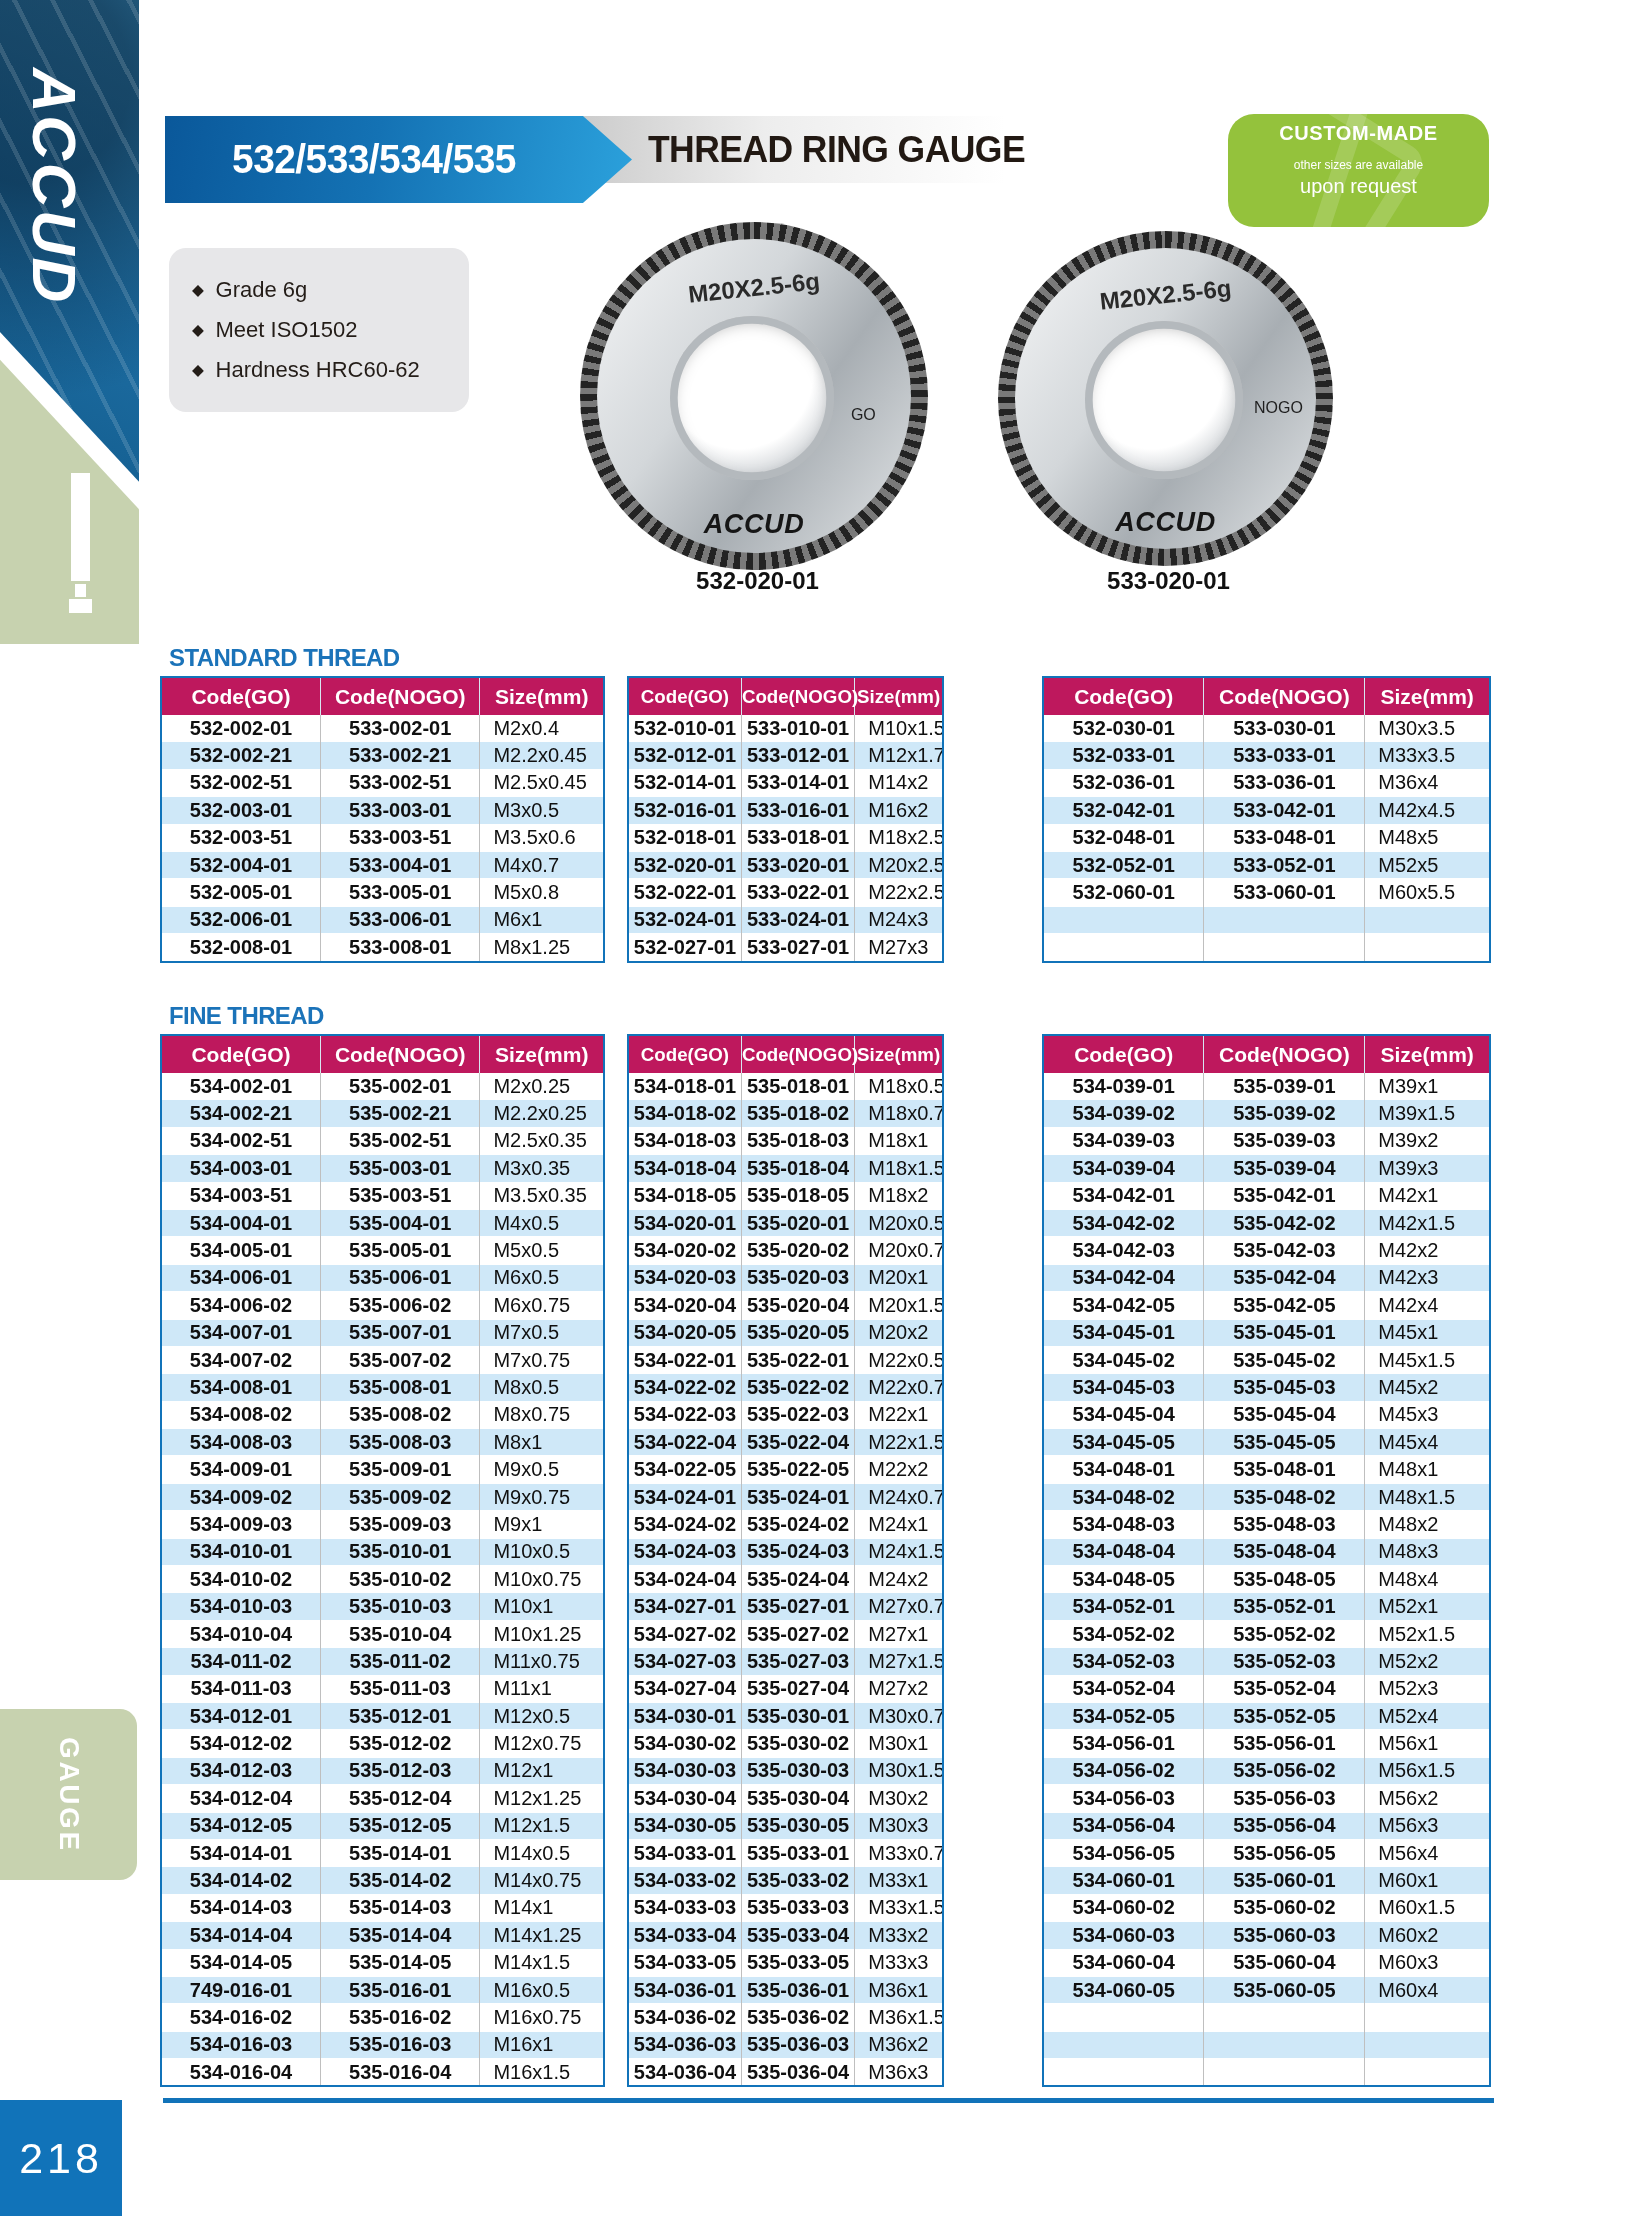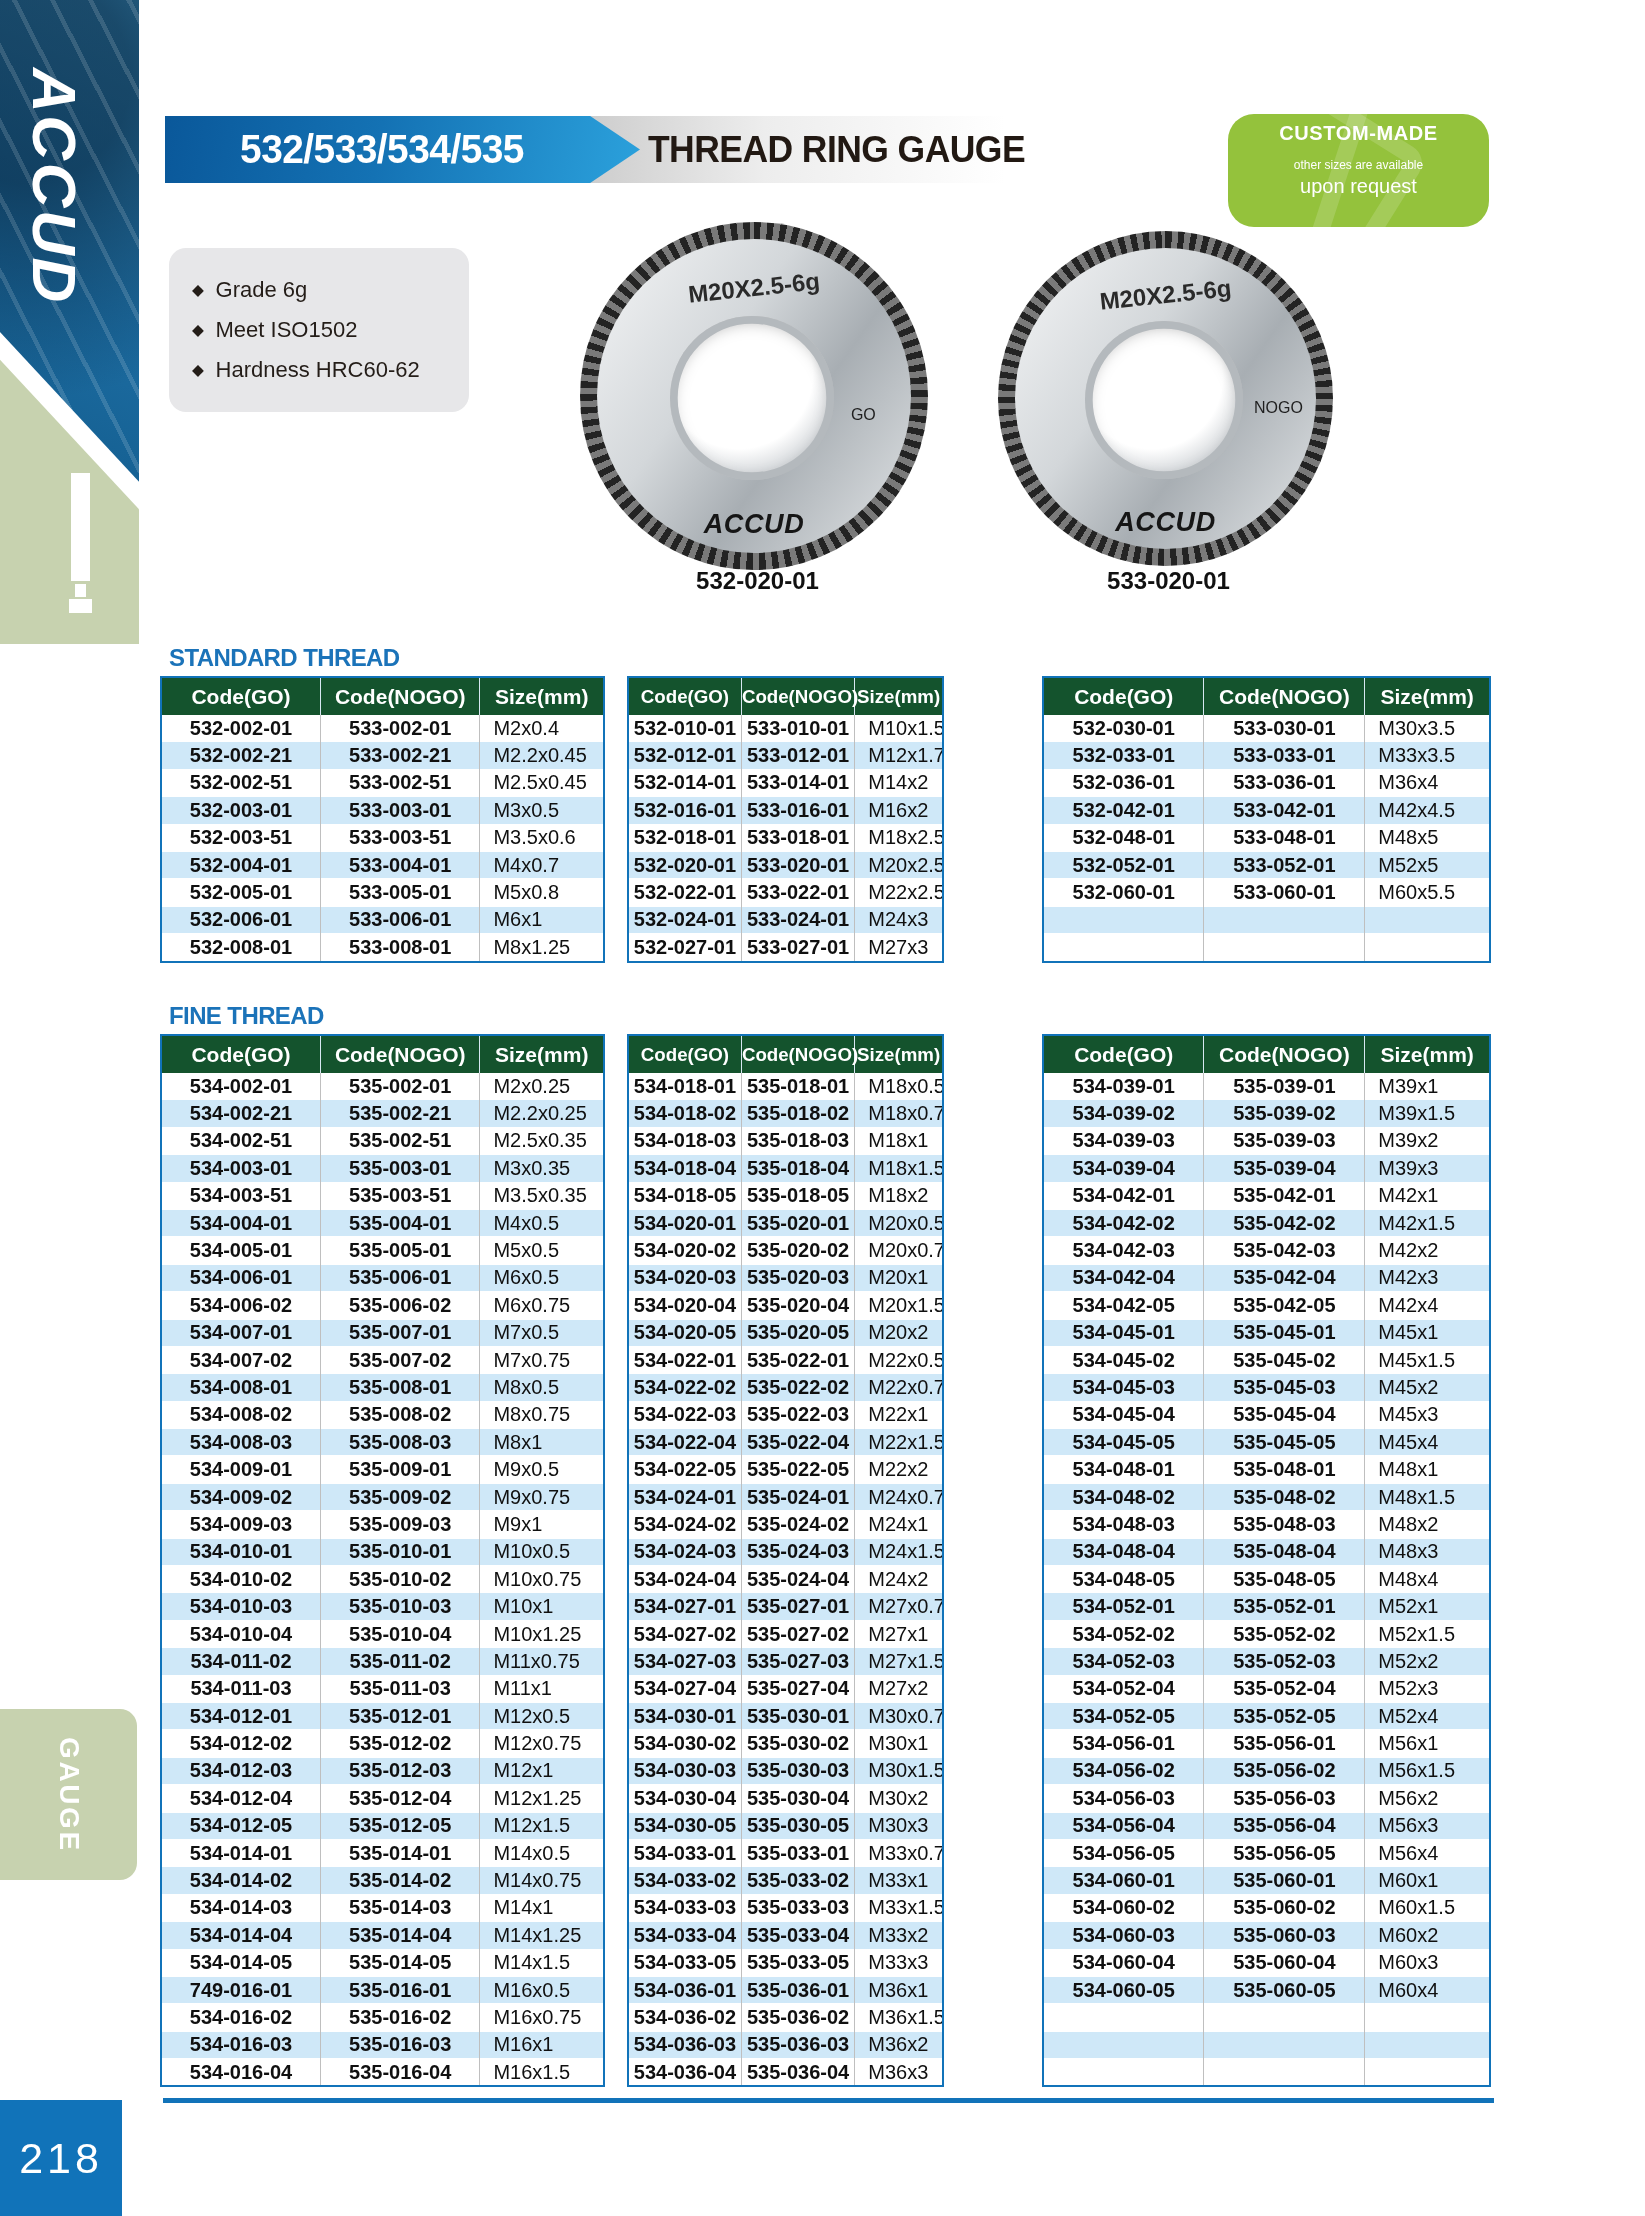--- a/index.html
+++ b/index.html
@@ -24,24 +24,24 @@
   .sil-base{left:69px;top:599px;width:22.6px;height:14px;}
   .gauge-tab{position:absolute;left:0;top:1709px;width:137px;height:171px;background:#c7d2af;
     border-radius:0 17px 17px 0;display:flex;align-items:center;justify-content:center;}
   .gauge-tab span{writing-mode:vertical-rl;color:#fff;font-weight:bold;font-size:28px;letter-spacing:2.6px;}
   .page-num{position:absolute;left:0;top:2100px;width:122px;height:116px;background:#1173b9;
     display:flex;align-items:center;justify-content:center;color:#fff;font-size:43px;letter-spacing:3.9px;}
 
   
   .gray-strip{position:absolute;left:567px;top:116px;width:438px;height:67px;
     background:linear-gradient(to right,#c9c9c9 0%,#ededed 45%,#ffffff 100%);}
-  .banner{position:absolute;left:165px;top:116px;width:467px;height:67px;
+  .banner{position:absolute;left:165px;top:116px;width:467px;height:87px;
     background:linear-gradient(100deg,#0a589a 0%,#1472b4 45%,#2ba1dc 100%);
     clip-path:polygon(0 0,89.5% 0,100% 50%,89.5% 100%,0 100%);
-    display:flex;align-items:center;padding-left:8px;}
+    display:flex;align-items:center;}
   .banner span{width:418px;text-align:center;color:#fff;font-size:41px;font-weight:bold;
     letter-spacing:-0.6px;transform:scaleX(.95);}
   .page-title{position:absolute;left:648px;top:116px;height:67px;display:flex;align-items:center;
     font-size:37px;font-weight:800;color:#221913;letter-spacing:-0.6px;transform:scaleX(.96);transform-origin:left;}
   .badge{position:absolute;left:1228px;top:114px;width:261px;height:113px;background:#94c23c;
     border-radius:26px;overflow:hidden;text-align:center;color:#fff;}
   .badge .wm1,.badge .wm2{position:absolute;width:168px;height:168px;border:17px solid rgba(255,255,255,.15);
     border-radius:19.3px;}
   .wm1{left:-39px;top:-26px;transform:rotate(32deg);}
   .wm2{right:-45px;bottom:-58px;transform:rotate(18deg);}
@@ -67,21 +67,21 @@
     color:#2a2a2a;transform:rotate(-6deg);}
   .ring .side{position:absolute;font-size:16px;color:#1f1f1f;}
   .ring .rbrand{position:absolute;bottom:8.5%;width:100%;text-align:center;font-size:27px;font-weight:bold;
     font-style:italic;color:#161616;letter-spacing:0.6px;}
   .ring-label{position:absolute;width:219px;text-align:center;font-size:24px;font-weight:bold;color:#111;}
 
   
   .sec-h{position:absolute;font-size:24px;font-weight:bold;color:#1b73b9;letter-spacing:-0.6px;}
   .tbl{position:absolute;border-collapse:collapse;table-layout:fixed;}
   .tbl{border:2.6px solid #1173b9;}
-  .tbl th{background:#14532d;color:#fff;font-weight:bold;height:37px;padding:0;}
+  .tbl th{background:#be185d;color:#fff;font-weight:bold;height:37px;padding:0;}
   .tbl th + th{border-left:1.3px solid #d7e7f2;}
   .tbl td{height:26.4px;padding:0;font-size:20px;color:#101010;text-align:center;overflow:hidden;white-space:nowrap;}
   .tbl td + td{border-left:1.3px solid #bfbfbf;}
   .tbl tr:not(:first-child) td{border-top:1.9px solid #fff;}
   .tbl tbody tr:nth-child(even) td{background:#cfe8f8;}
   .tbl tbody tr:nth-child(odd) td{background:#fff;}
   .tbl td.code{font-weight:bold;}
   .tbl td.size{text-align:left;padding-left:13px;}
   .tbl th{font-size:21px;}
   .tbl.narrow th{font-size:18.7px;}

